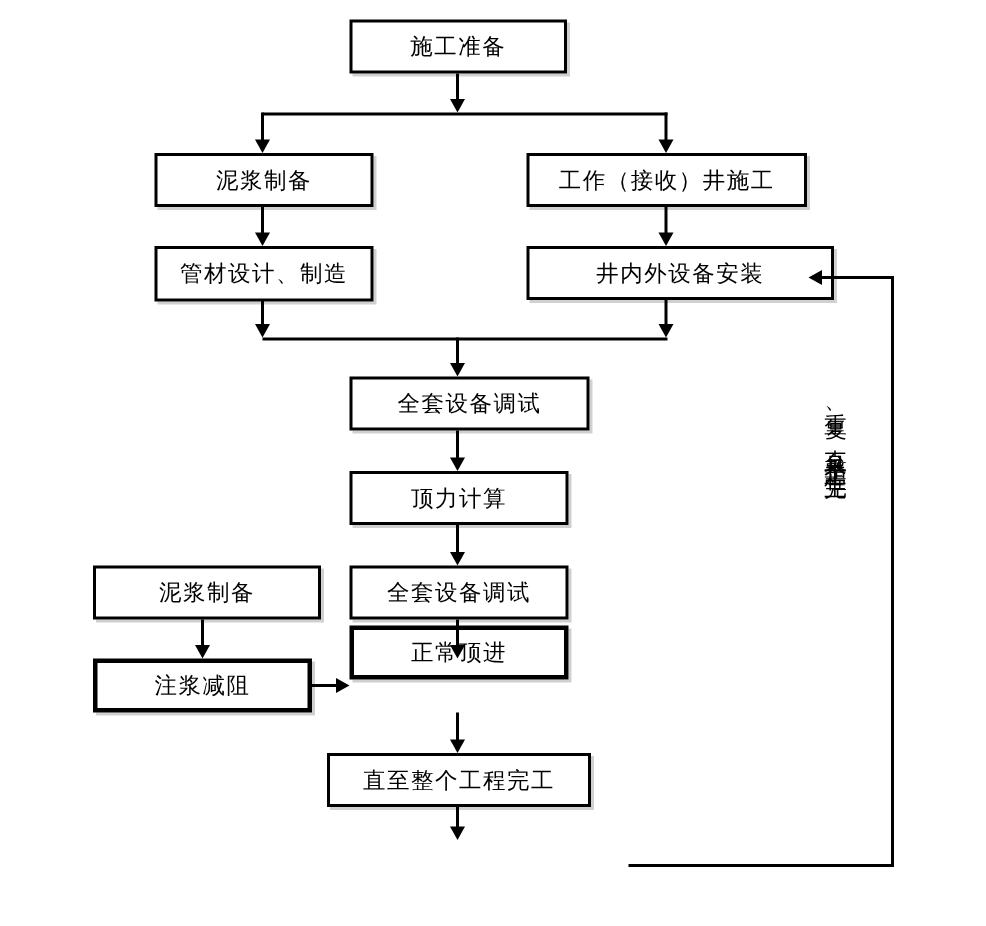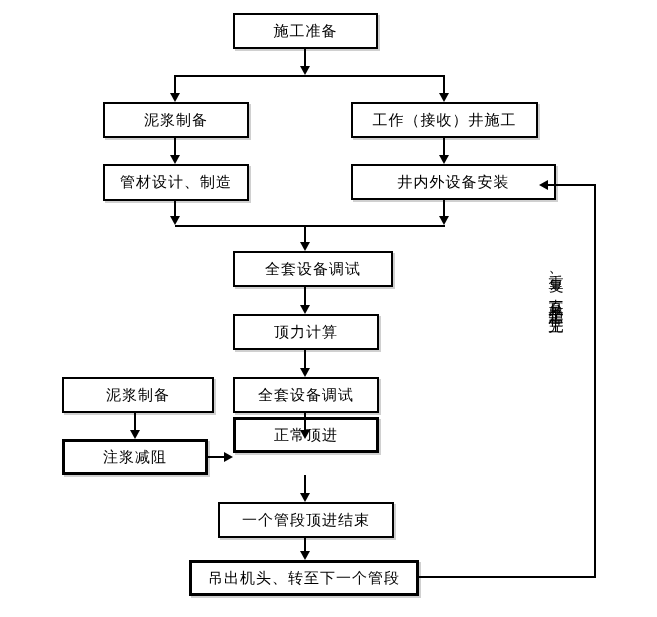--- a/index.html
+++ b/index.html
@@ -52,22 +52,21 @@
   <div class="node" style="left:103px; top:102px; width:146px; height:36px;">泥浆制备</div>
   <div class="node" style="left:351px; top:102px; width:187px; height:36px;">工作（接收）井施工</div>
   <div class="node" style="left:103px; top:164px; width:146px; height:37px;">管材设计、制造</div>
   <div class="node" style="left:351px; top:164px; width:205px; height:36px;">井内外设备安装</div>
   <div class="node" style="left:233px; top:251px; width:160px; height:36px;">全套设备调试</div>
   <div class="node" style="left:233px; top:314px; width:146px; height:36px;">顶力计算</div>
   <div class="node" style="left:62px;  top:377px; width:152px; height:36px;">泥浆制备</div>
   <div class="node" style="left:233px; top:377px; width:146px; height:36px;">全套设备调试</div>
   <div class="node thick" style="left:62px;  top:439px; width:146px; height:36px;">注浆减阻</div>
   <div class="node thick" style="left:233px; top:417px; width:146px; height:36px;">正常顶进</div>
-  <div class="node" style="left:218px; top:502px; width:176px; height:36px;">一个管段顶进结束</div>
-  <div class="node thick" style="left:189px; top:560px; width:230px; height:36px;">吊出机头、转至下一个管段</div>
+  <div class="node" style="left:218px; top:502px; width:176px; height:36px;">直至整个工程完工</div>
 
   <div class="vline" style="left:304px; top:49px;  height:18px;"></div>
   <div class="arr down" style="left:300px; top:66px;"></div>
   <div class="hline" style="left:175px; top:75px;  width:270px;"></div>
   <div class="vline" style="left:174px; top:75px;  height:19px;"></div>
   <div class="arr down" style="left:170px; top:93px;"></div>
   <div class="vline" style="left:443px; top:75px;  height:19px;"></div>
   <div class="arr down" style="left:439px; top:93px;"></div>
 
   <div class="vline" style="left:174px; top:138px; height:18px;"></div>

